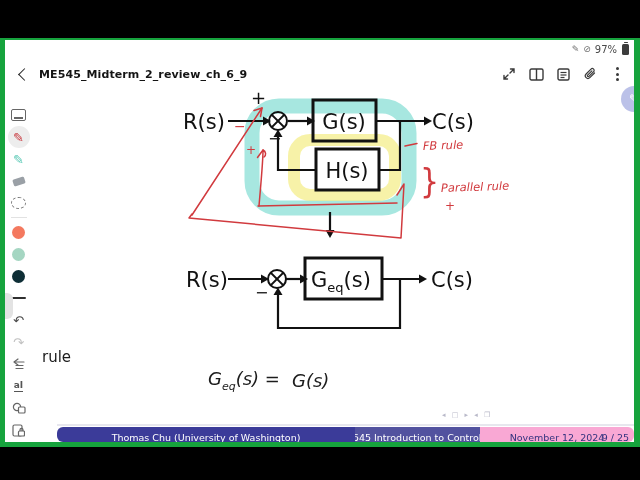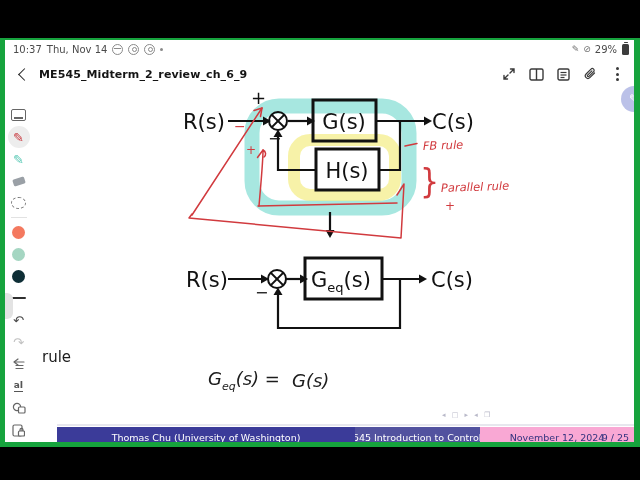--- a/index.html
+++ b/index.html
@@ -55,53 +55,45 @@
   .equation{position:absolute;left:203px;top:328px;display:flex;align-items:flex-end;gap:8px;
             color:#1c1c1c;font-style:italic;font-size:18px;}
   .equation sub{font-size:11px;font-style:italic;}
   .frac{display:inline-flex;flex-direction:column;align-items:center;line-height:1.15;}
   .frac .den{border-top:1.6px solid #1c1c1c;padding:1px 4px 0 4px;}
   .frac .num{padding:0 4px 1px 4px;}
   .slide-edge{position:absolute;left:52px;top:384px;width:577px;height:2px;background:#e7e7ee;}
   .navsyms{position:absolute;left:437px;top:371px;font-size:7px;color:#b9b9c9;letter-spacing:2px;}
 
   
-  .footline{position:absolute;left:52px;top:387px;width:577px;height:15px;display:flex;overflow:hidden;}
+  .footline{position:absolute;left:52px;top:387px;width:577px;height:15px;display:flex;overflow:hidden;border-radius:6px;}
   .fseg{height:24px;font-size:9.5px;display:flex;justify-content:center;color:#fff;line-height:21px;white-space:nowrap;overflow:hidden;}
   .fseg.a{width:298px;background:#3b3b99;}
   .fseg.b{width:125px;background:#52529f;}
   .fseg.c{width:154px;background:#f9a8d4;color:#33337f;position:relative;}
   .fpage{position:absolute;right:5px;top:0;line-height:21px;}
 
   
   .spen{position:absolute;left:616px;top:46px;width:26px;height:26px;border-radius:50%;
         background:rgba(170,177,226,.8);display:flex;align-items:center;justify-content:center;
         color:#fff;font-size:12px;}
   .letterbox-bottom{position:absolute;left:0;top:447px;width:640px;height:33px;background:#000;}
 </style>
 </head>
 <body>
 
 <div class="stage">
   <div class="frame">
     <div class="screen">
 
       <div class="statusbar">
-        <div class="sb-left">
-          <span>10:37</span>
-          <span>Thu, Nov 14</span>
-          <span class="sb-ico dnd"></span>
-          <span class="sb-ico app"></span>
-          <span class="sb-ico app"></span>
-          <span class="sb-dot"></span>
-        </div>
         <div class="sb-right">
           <span class="pen-g">✎</span>
           <span class="pen-g">⊘</span>
-          <span>29%</span>
+          <span>97%</span>
           <span class="batt"></span>
         </div>
       </div>
 
       <div class="titlebar">
         <div class="back">
             <i></i>
           </div>
         <div class="doc-title">ME545_Midterm_2_review_ch_6_9</div>
         <div class="tb-icons">

